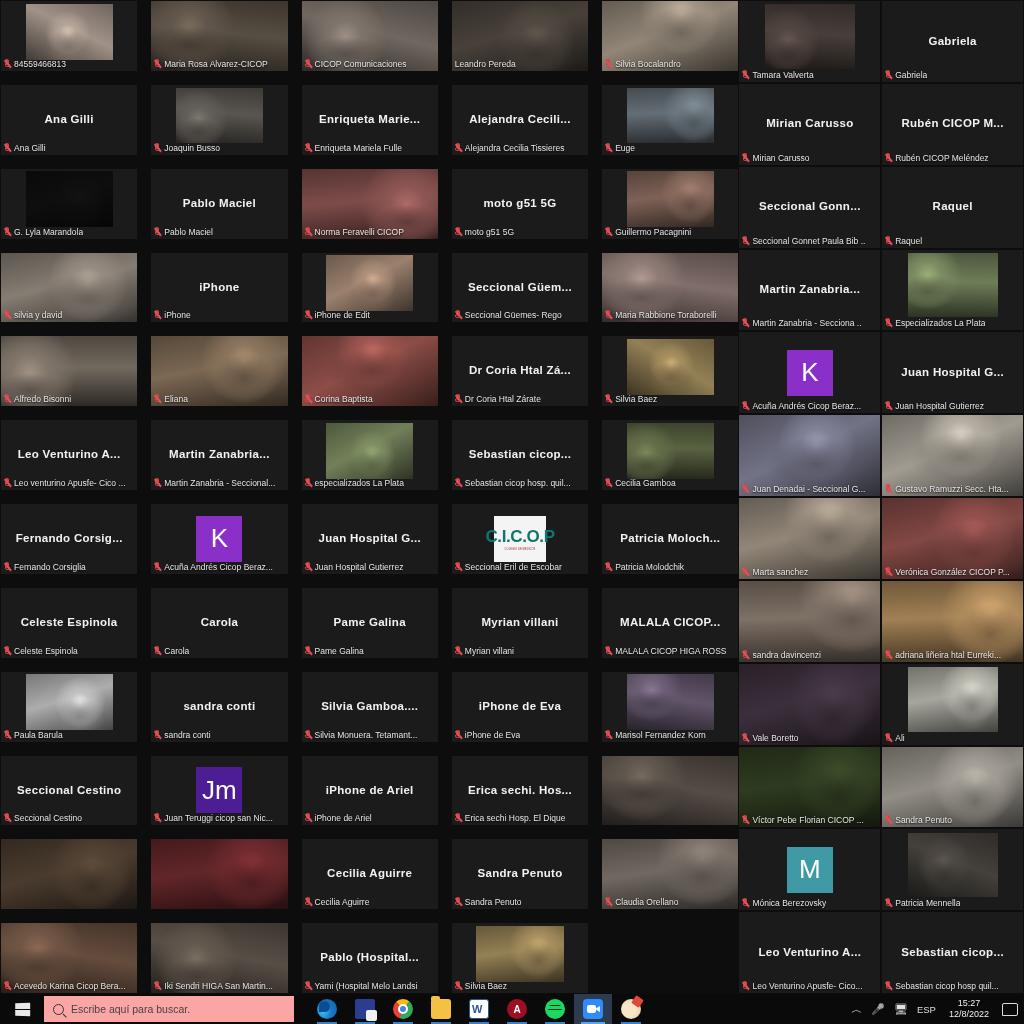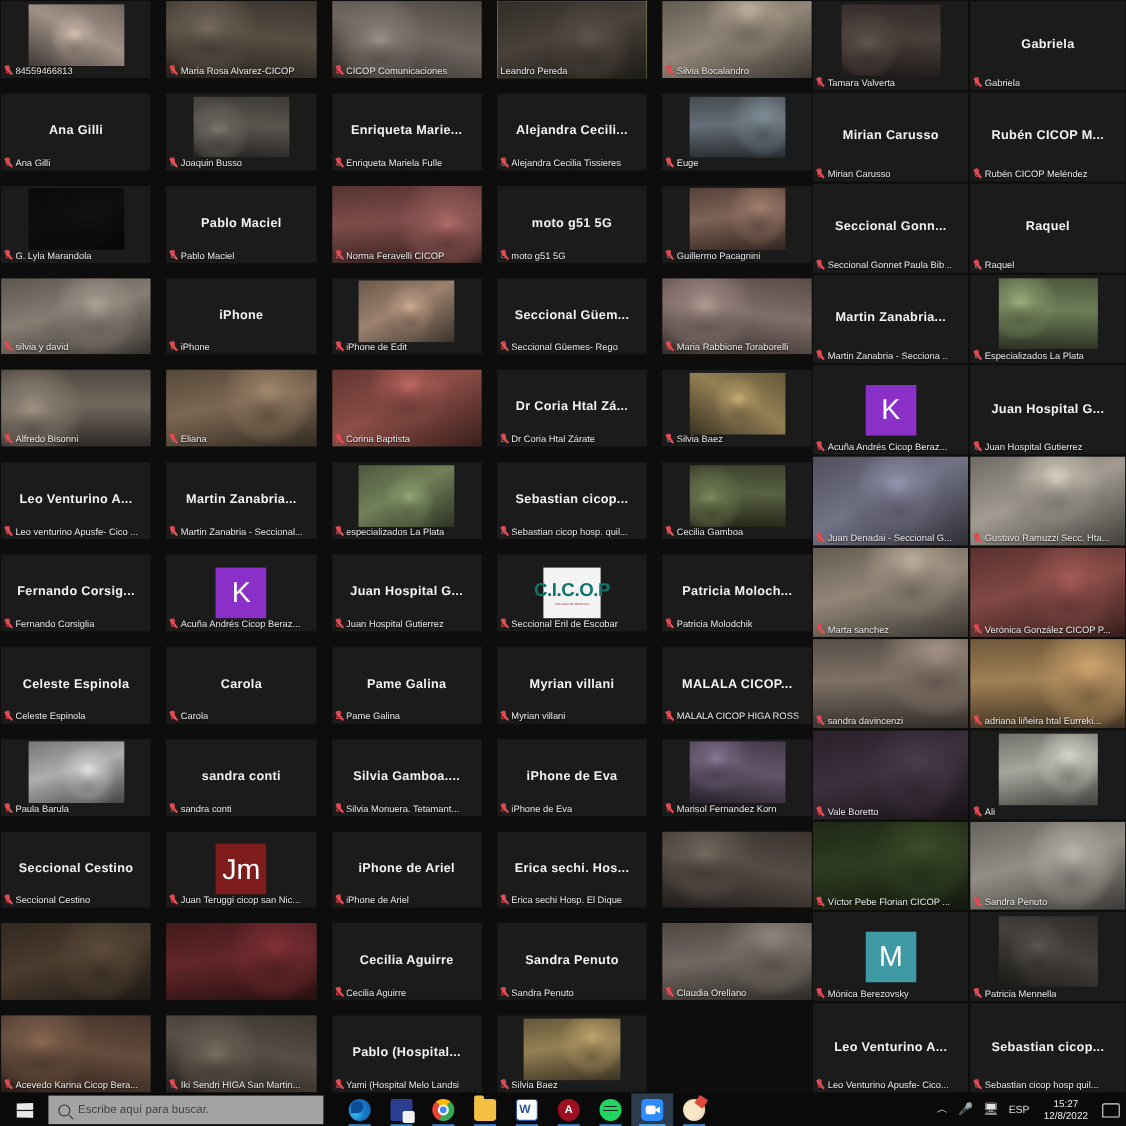--- a/index.html
+++ b/index.html
@@ -57,21 +57,21 @@
   .logo-box .lg-main { color:#0f766e; font-size:17px; font-weight:bold; letter-spacing:-.4px; }
   .logo-box .lg-sub { color:#9c1f22; font-size:2.6px; letter-spacing:.1px; margin-top:1px; }
 
   
   #taskbar { position:absolute; left:0; bottom:0; width:1024px; height:30px;
     background:#0a0a0a; display:flex; align-items:center; }
   #start-btn { width:44px; height:30px; display:flex; align-items:center; justify-content:center; }
   .win-logo { width:15px; height:13px; display:grid; grid-template-rows:1fr 1fr; gap:1.6px;
     transform:perspective(20px) rotateY(-4deg); }
   .win-logo i { display:block; background:#e9e9e9; }
-  #search-box { width:250px; height:26px; background:#a3a3a3; display:flex;
+  #search-box { width:250px; height:26px; background:#fca5a5; display:flex;
     align-items:center; gap:7px; padding:0 9px; }
   #search-box .s-ico { width:11px; height:11px; border:1.4px solid #333;
     border-radius:50%; position:relative; flex:0 0 auto; }
   #search-box .s-ico:after { content:""; position:absolute; right:-4px; bottom:-3px;
     width:5px; height:1.4px; background:#333; transform:rotate(45deg); }
   #search-box .s-txt { color:#444; font-size:10.5px; white-space:nowrap; }
 
   #tray-apps { display:flex; align-items:center; margin-left:14px; height:30px; }
   .tapp { width:38px; height:30px; display:flex; align-items:center;
     justify-content:center; position:relative; }
@@ -631,21 +631,21 @@
           <div class="namebar">
             <span class="mic-muted">
               <span class="body"></span>
               <span class="stand"></span>
               <span class="slash"></span>
             </span>
             <span class="label">Seccional Cestino</span>
           </div>
         </div>
         <div class="tile" title="Juan Teruggi cicop san Nic">
-          <div class="avatar" style="background: #7f1d1d;">Jm</div>
+          <div class="avatar" style="background: #4c1d95;">Jm</div>
           <div class="namebar">
             <span class="mic-muted">
               <span class="body"></span>
               <span class="stand"></span>
               <span class="slash"></span>
             </span>
             <span class="label">Juan Teruggi cicop san Nic...</span>
           </div>
         </div>
         <div class="tile" title="iPhone de Ariel">

